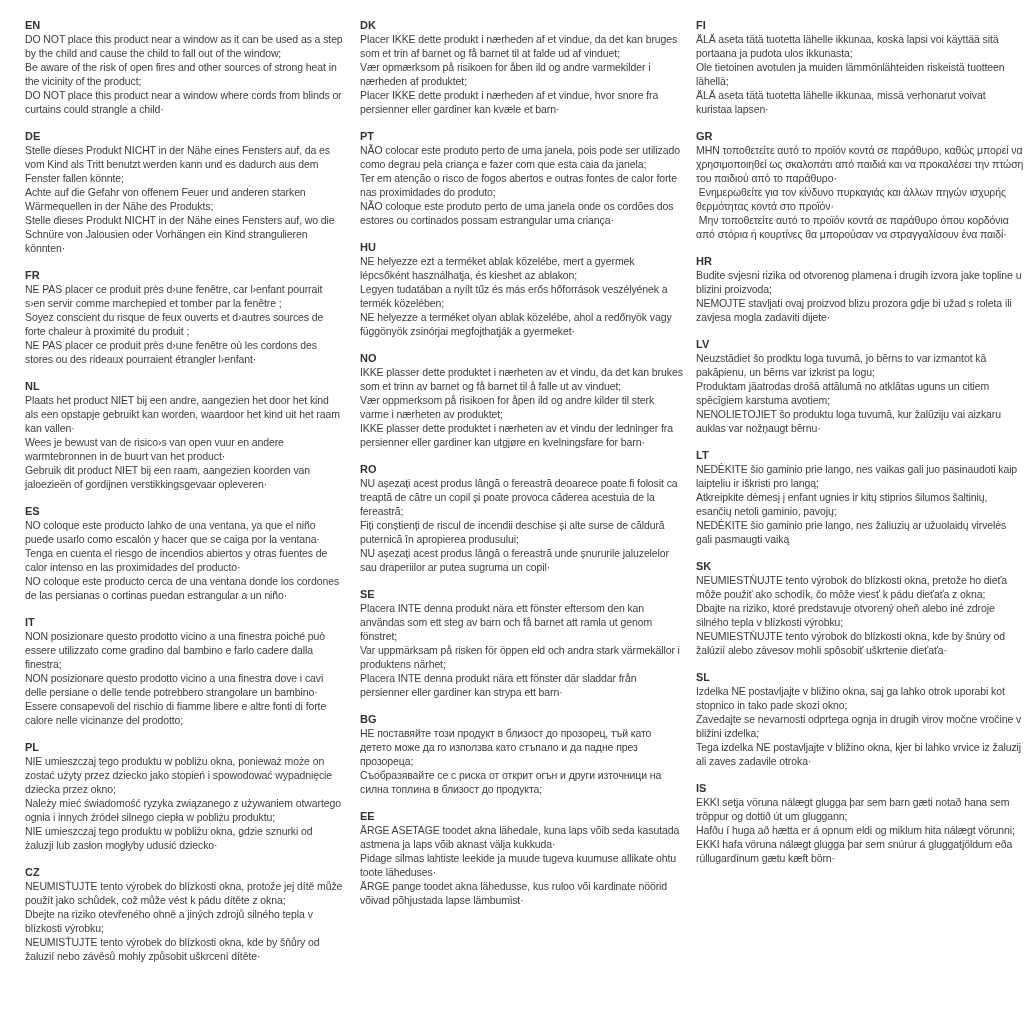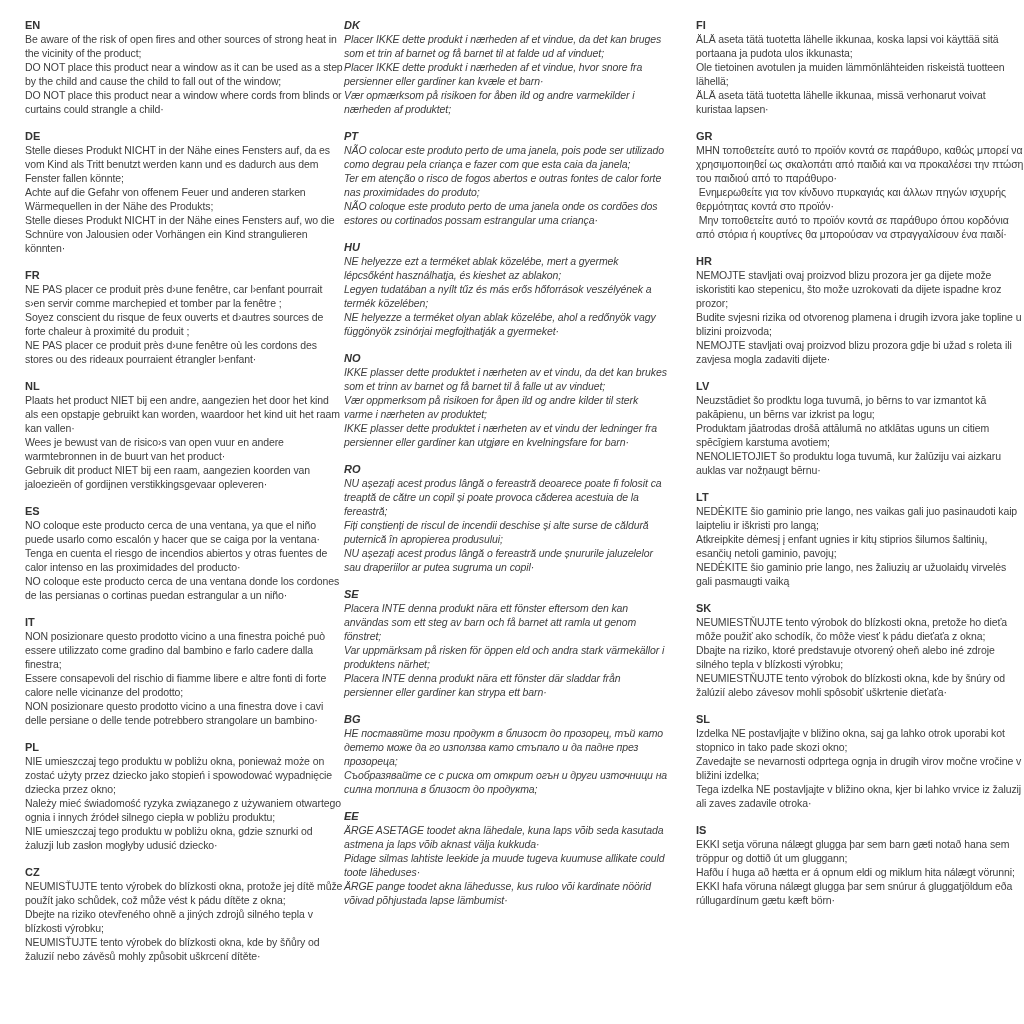--- a/index.html
+++ b/index.html
@@ -14,21 +14,21 @@
     background: #ffffff;
     overflow: hidden;
     font-family: "Liberation Sans", sans-serif;
     color: #3d3d3d;
   }
   .col {
     position: absolute;
     top: 18px;
   }
   .col-1 { left: 25px;  width: 318px; }
-  .col-2 { left: 344px; width: 325px; font-style: italic; }
+  .col-2 { left: 360px; width: 325px; }
   .col-3 { left: 696px; width: 328px; }
   .lang-section {
     margin: 0 0 13px 0;
   }
   .lang-code {
     margin: 0;
     font-size: 11px;
     font-weight: bold;
     line-height: 14px;
     color: #333333;
@@ -41,22 +41,22 @@
     white-space: pre-wrap;
   }
 </style>
 </head>
 <body>
 
 <div class="page">
   <div class="col col-1">
   <section class="lang-section">
     <h2 class="lang-code">EN</h2>
-  <p class="warning-paragraph">Be aware of the risk of open fires and other sources of strong heat in the vicinity of the product;</p>
-        <p class="warning-paragraph">DO NOT place this product near a window as it can be used as a step by the child and cause the child to fall out of the window;</p>
+  <p class="warning-paragraph">DO NOT place this product near a window as it can be used as a step by the child and cause the child to fall out of the window;</p>
+        <p class="warning-paragraph">Be aware of the risk of open fires and other sources of strong heat in the vicinity of the product;</p>
         <p class="warning-paragraph">DO NOT place this product near a window where cords from blinds or curtains could strangle a child·</p>
       </section>
 
   <section class="lang-section">
     <h2 class="lang-code">DE</h2>
   <p class="warning-paragraph">Stelle dieses Produkt NICHT in der Nähe eines Fensters auf, da es vom Kind als Tritt benutzt werden kann und es dadurch aus dem Fenster fallen könnte;</p>
         <p class="warning-paragraph">Achte auf die Gefahr von offenem Feuer und anderen starken Wärmequellen in der Nähe des Produkts;</p>
         <p class="warning-paragraph">Stelle dieses Produkt NICHT in der Nähe eines Fensters auf, wo die Schnüre von Jalousien oder Vorhängen ein Kind strangulieren könnten·</p>
       </section>
 
@@ -69,52 +69,52 @@
 
   <section class="lang-section">
     <h2 class="lang-code">NL</h2>
   <p class="warning-paragraph">Plaats het product NIET bij een andre, aangezien het door het kind als een opstapje gebruikt kan worden, waardoor het kind uit het raam kan vallen·</p>
         <p class="warning-paragraph">Wees je bewust van de risico›s van open vuur en andere warmtebronnen in de buurt van het product·</p>
         <p class="warning-paragraph">Gebruik dit product NIET bij een raam, aangezien koorden van jaloezieën of gordijnen verstikkingsgevaar opleveren·</p>
       </section>
 
   <section class="lang-section">
     <h2 class="lang-code">ES</h2>
-  <p class="warning-paragraph">NO coloque este producto cerca de una ventana, ya que el niño puede usarlo como escalón y hacer que se caiga por la ventana·</p>
+  <p class="warning-paragraph">NO coloque este producto lahko de una ventana, ya que el niño puede usarlo como escalón y hacer que se caiga por la ventana·</p>
         <p class="warning-paragraph">Tenga en cuenta el riesgo de incendios abiertos y otras fuentes de calor intenso en las proximidades del producto·</p>
         <p class="warning-paragraph">NO coloque este producto cerca de una ventana donde los cordones de las persianas o cortinas puedan estrangular a un niño·</p>
       </section>
 
   <section class="lang-section">
     <h2 class="lang-code">IT</h2>
   <p class="warning-paragraph">NON posizionare questo prodotto vicino a una finestra poiché può essere utilizzato come gradino dal bambino e farlo cadere dalla finestra;</p>
+        <p class="warning-paragraph">NON posizionare questo prodotto vicino a una finestra dove i cavi delle persiane o delle tende potrebbero strangolare un bambino·</p>
         <p class="warning-paragraph">Essere consapevoli del rischio di fiamme libere e altre fonti di forte calore nelle vicinanze del prodotto;</p>
-        <p class="warning-paragraph">NON posizionare questo prodotto vicino a una finestra dove i cavi delle persiane o delle tende potrebbero strangolare un bambino·</p>
       </section>
 
   <section class="lang-section">
     <h2 class="lang-code">PL</h2>
   <p class="warning-paragraph">NIE umieszczaj tego produktu w pobliżu okna, ponieważ może on zostać użyty przez dziecko jako stopień i spowodować wypadnięcie dziecka przez okno;</p>
         <p class="warning-paragraph">Należy mieć świadomość ryzyka związanego z używaniem otwartego ognia i innych źródeł silnego ciepła w pobliżu produktu;</p>
         <p class="warning-paragraph">NIE umieszczaj tego produktu w pobliżu okna, gdzie sznurki od żaluzji lub zasłon mogłyby udusić dziecko·</p>
       </section>
 
   <section class="lang-section">
     <h2 class="lang-code">CZ</h2>
   <p class="warning-paragraph">NEUMISŤUJTE tento výrobek do blízkosti okna, protože jej dítě může použít jako schůdek, což může vést k pádu dítěte z okna;</p>
         <p class="warning-paragraph">Dbejte na riziko otevřeného ohně a jiných zdrojů silného tepla v blízkosti výrobku;</p>
         <p class="warning-paragraph">NEUMISŤUJTE tento výrobek do blízkosti okna, kde by šňůry od žaluzií nebo závěsů mohly způsobit uškrcení dítěte·</p>
       </section>
 </div>
   <div class="col col-2">
   <section class="lang-section">
     <h2 class="lang-code">DK</h2>
   <p class="warning-paragraph">Placer IKKE dette produkt i nærheden af et vindue, da det kan bruges som et trin af barnet og få barnet til at falde ud af vinduet;</p>
+        <p class="warning-paragraph">Vær opmærksom på risikoen for åben ild og andre varmekilder i nærheden af produktet;</p>
         <p class="warning-paragraph">Placer IKKE dette produkt i nærheden af et vindue, hvor snore fra persienner eller gardiner kan kvæle et barn·</p>
-        <p class="warning-paragraph">Vær opmærksom på risikoen for åben ild og andre varmekilder i nærheden af produktet;</p>
       </section>
 
   <section class="lang-section">
     <h2 class="lang-code">PT</h2>
   <p class="warning-paragraph">NÃO colocar este produto perto de uma janela, pois pode ser utilizado como degrau pela criança e fazer com que esta caia da janela;</p>
         <p class="warning-paragraph">Ter em atenção o risco de fogos abertos e outras fontes de calor forte nas proximidades do produto;</p>
         <p class="warning-paragraph">NÃO coloque este produto perto de uma janela onde os cordões dos estores ou cortinados possam estrangular uma criança·</p>
       </section>
 
   <section class="lang-section">
@@ -147,42 +147,41 @@
 
   <section class="lang-section">
     <h2 class="lang-code">BG</h2>
   <p class="warning-paragraph">НЕ поставяйте този продукт в близост до прозорец, тъй като детето може да го използва като стъпало и да падне през прозореца;</p>
         <p class="warning-paragraph">Съобразявайте се с риска от открит огън и други източници на силна топлина в близост до продукта;</p>
       </section>
 
   <section class="lang-section">
     <h2 class="lang-code">EE</h2>
   <p class="warning-paragraph">ÄRGE ASETAGE toodet akna lähedale, kuna laps võib seda kasutada astmena ja laps võib aknast välja kukkuda·</p>
-        <p class="warning-paragraph">Pidage silmas lahtiste leekide ja muude tugeva kuumuse allikate could toote läheduses·</p>
+        <p class="warning-paragraph">Pidage silmas lahtiste leekide ja muude tugeva kuumuse allikate ohtu toote läheduses·</p>
         <p class="warning-paragraph">ÄRGE pange toodet akna lähedusse, kus ruloo või kardinate nöörid võivad põhjustada lapse lämbumist·</p>
       </section>
 </div>
   <div class="col col-3">
   <section class="lang-section">
     <h2 class="lang-code">FI</h2>
   <p class="warning-paragraph">ÄLÄ aseta tätä tuotetta lähelle ikkunaa, koska lapsi voi käyttää sitä portaana ja pudota ulos ikkunasta;</p>
         <p class="warning-paragraph">Ole tietoinen avotulen ja muiden lämmönlähteiden riskeistä tuotteen lähellä;</p>
         <p class="warning-paragraph">ÄLÄ aseta tätä tuotetta lähelle ikkunaa, missä verhonarut voivat kuristaa lapsen·</p>
       </section>
 
   <section class="lang-section">
     <h2 class="lang-code">GR</h2>
   <p class="warning-paragraph">ΜΗΝ τοποθετείτε αυτό το προϊόν κοντά σε παράθυρο, καθώς μπορεί να χρησιμοποιηθεί ως σκαλοπάτι από παιδιά και να προκαλέσει την πτώση του παιδιού από το παράθυρο·</p>
         <p class="warning-paragraph"> Ενημερωθείτε για τον κίνδυνο πυρκαγιάς και άλλων πηγών ισχυρής θερμότητας κοντά στο προϊόν·</p>
         <p class="warning-paragraph"> Μην τοποθετείτε αυτό το προϊόν κοντά σε παράθυρο όπου κορδόνια από στόρια ή κουρτίνες θα μπορούσαν να στραγγαλίσουν ένα παιδί·</p>
       </section>
 
   <section class="lang-section">
     <h2 class="lang-code">HR</h2>
-  <p class="warning-paragraph">NEMOJTE stavljati ovaj proizvod blizu prozora jer ga dijete može iskoristiti kao stepenicu, što može uzrokovati da dijete ispadne kroz prozor;</p>
         <p class="warning-paragraph">Budite svjesni rizika od otvorenog plamena i drugih izvora jake topline u blizini proizvoda;</p>
         <p class="warning-paragraph">NEMOJTE stavljati ovaj proizvod blizu prozora gdje bi užad s roleta ili zavjesa mogla zadaviti dijete·</p>
       </section>
 
   <section class="lang-section">
     <h2 class="lang-code">LV</h2>
   <p class="warning-paragraph">Neuzstādiet šo prodktu loga tuvumā, jo bērns to var izmantot kā pakāpienu, un bērns var izkrist pa logu;</p>
         <p class="warning-paragraph">Produktam jāatrodas drošā attālumā no atklātas uguns un citiem spēcīgiem karstuma avotiem;</p>
         <p class="warning-paragraph">NENOLIETOJIET šo produktu loga tuvumā, kur žalūziju vai aizkaru auklas var nožņaugt bērnu·</p>
       </section>

